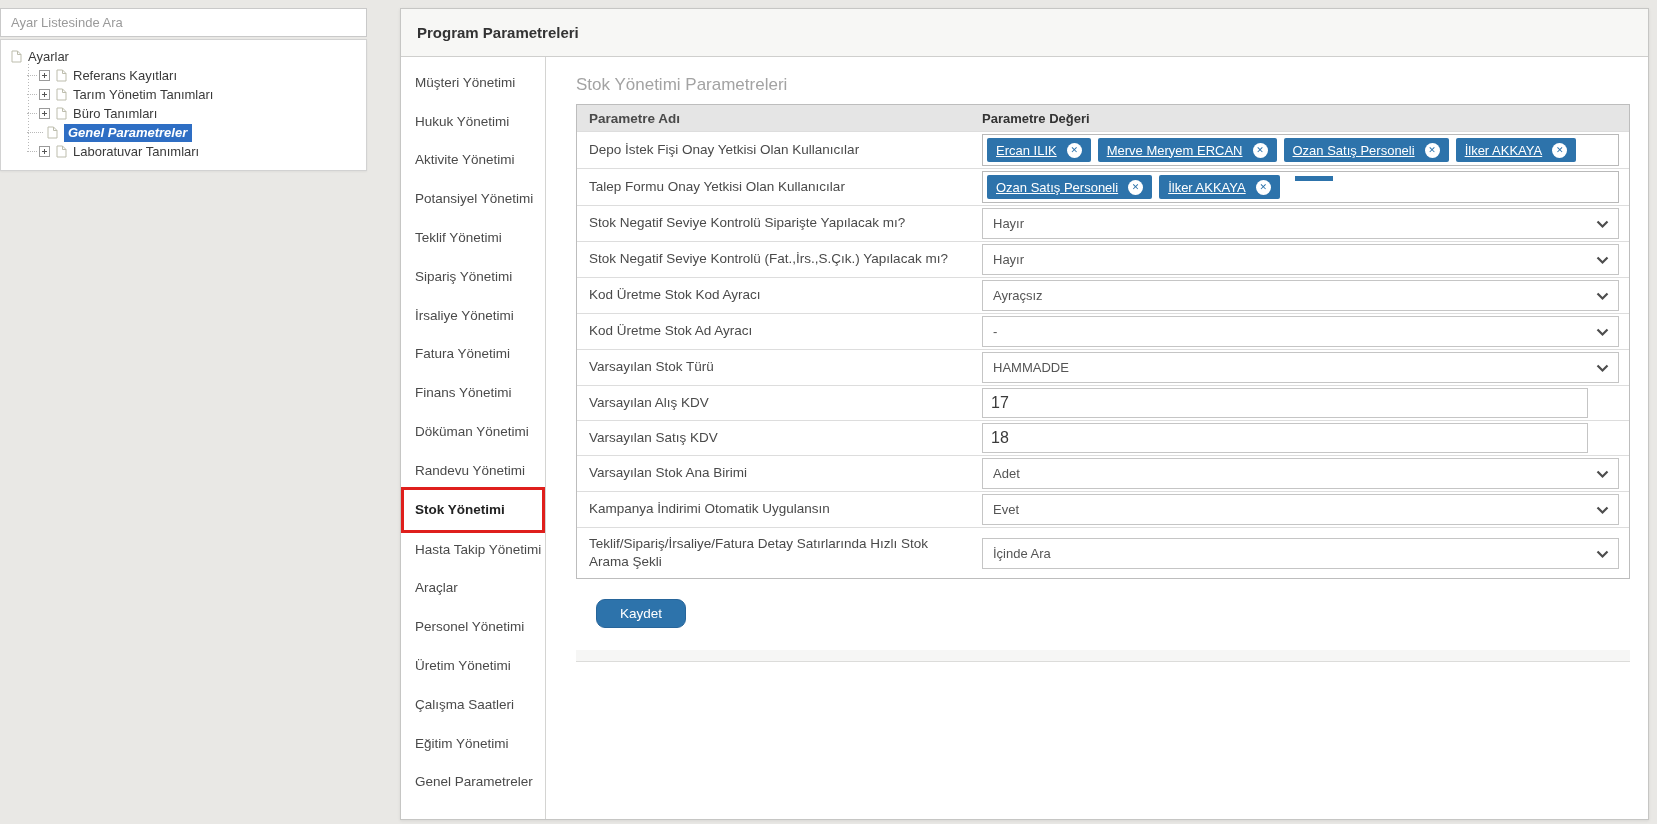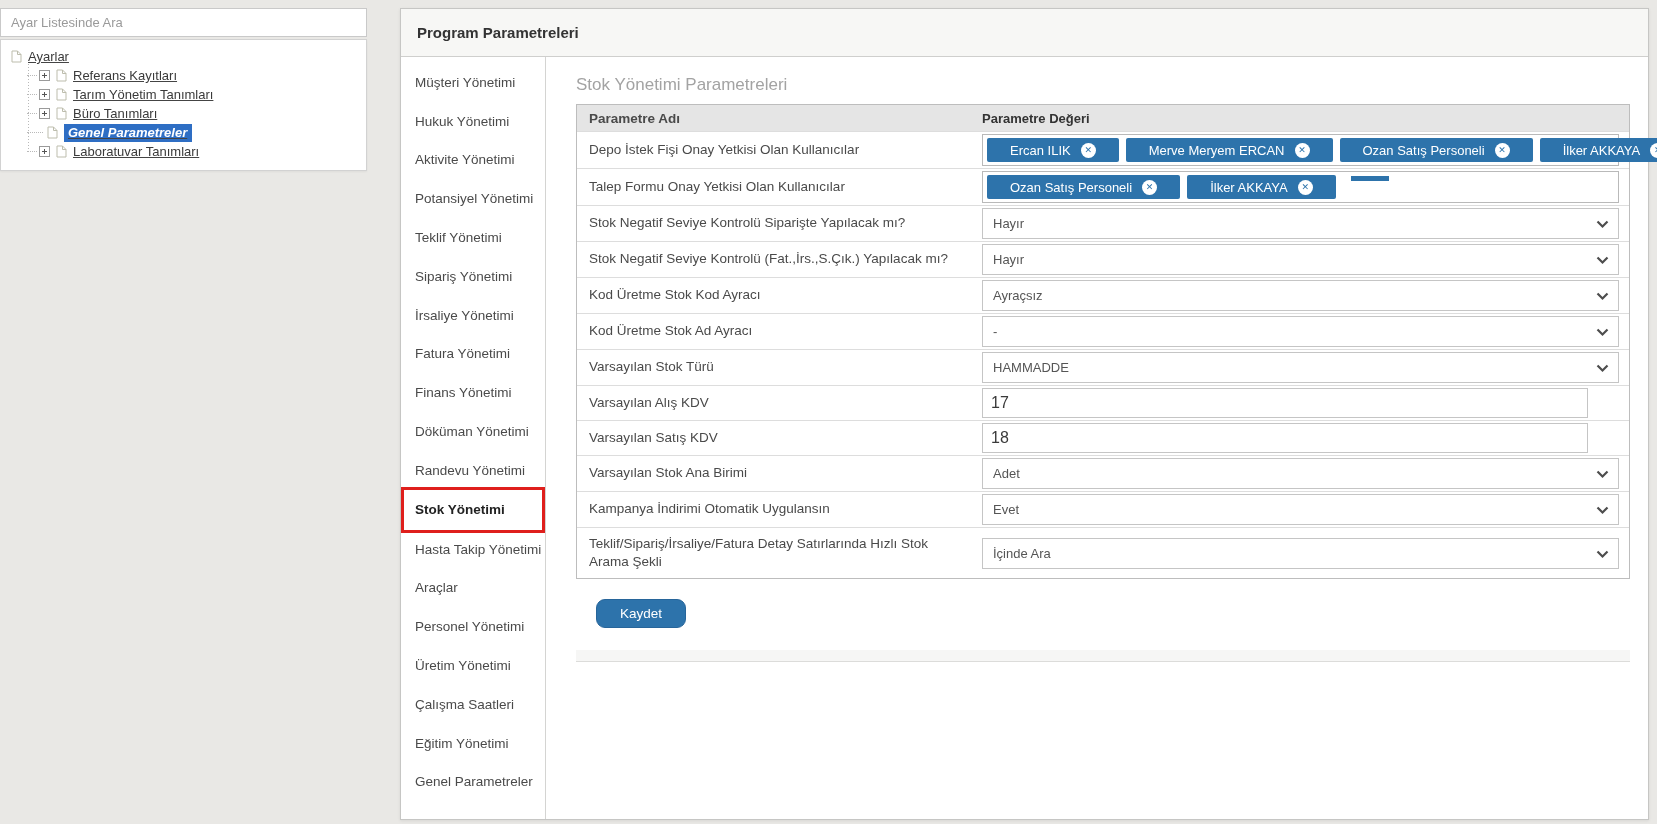--- a/index.html
+++ b/index.html
@@ -17,21 +17,20 @@
   .search-input {
     width:100%; height:29px; border:1px solid #c9c9c9; background:#fff;
     padding:0 10px; font-size:13px; color:#444; outline:none;
     font-family:inherit;
   }
   .search-input::placeholder { color:#9a9a9a; }
   .tree-box {
     margin-top:2px; background:#fff; border:1px solid #d2d2d2;
     padding:7px 8px 9px 8px; position:relative;
     box-shadow:0 1px 2px rgba(0,0,0,0.05);
-    text-decoration:underline;
   }
   .tree-vline {
     position:absolute; left:27px; top:24px; bottom:18px; width:1px;
     background-image:repeating-linear-gradient(to bottom,#b9b9b9 0 1px,transparent 1px 3px);
   }
   .tree-row { display:flex; align-items:center; height:19px; font-size:13px; color:#3a3a3a; cursor:default; position:relative; }
   .tree-row .indent { width:18px; flex:0 0 auto; }
   .tree-stub { width:10px; height:1px; border-top:1px dotted #b9b9b9; margin-right:2px; flex:0 0 auto; }
   .tree-stub.wide { width:16px; }
   .expander {
@@ -103,22 +102,22 @@
     font-family:Liberation Sans, sans-serif;
   }
 
   .tag-box {
     border:1px solid #b9b9b9; background:#fff; min-height:31px; width:100%;
     display:flex; align-items:center; gap:7px; padding:3px 4px; flex-wrap:nowrap;
     position:relative;
   }
   .tag {
     background:#2d73ab; color:#fff; font-size:13px; height:24px;
-    display:inline-flex; align-items:center; gap:10px; padding:0 23px;
-    border-radius:2px; white-space:nowrap; cursor:default; flex:0 0 auto;
+    display:inline-flex; align-items:center; gap:10px; padding:0 9px;
+    border-radius:2px; white-space:nowrap; cursor:default; flex:0 0 auto;text-decoration:underline;
   }
   .tag-x {
     width:15px; height:15px; border-radius:50%; background:#fff; color:#2d73ab;
     font-size:9px; font-weight:bold; display:inline-flex; align-items:center;
     justify-content:center; cursor:pointer; line-height:1;
   }
   .caret-indicator {
     width:38px; height:5px; background:#2d73ab; align-self:flex-start;
     margin:1px 0 0 8px; flex:0 0 auto;
   }

